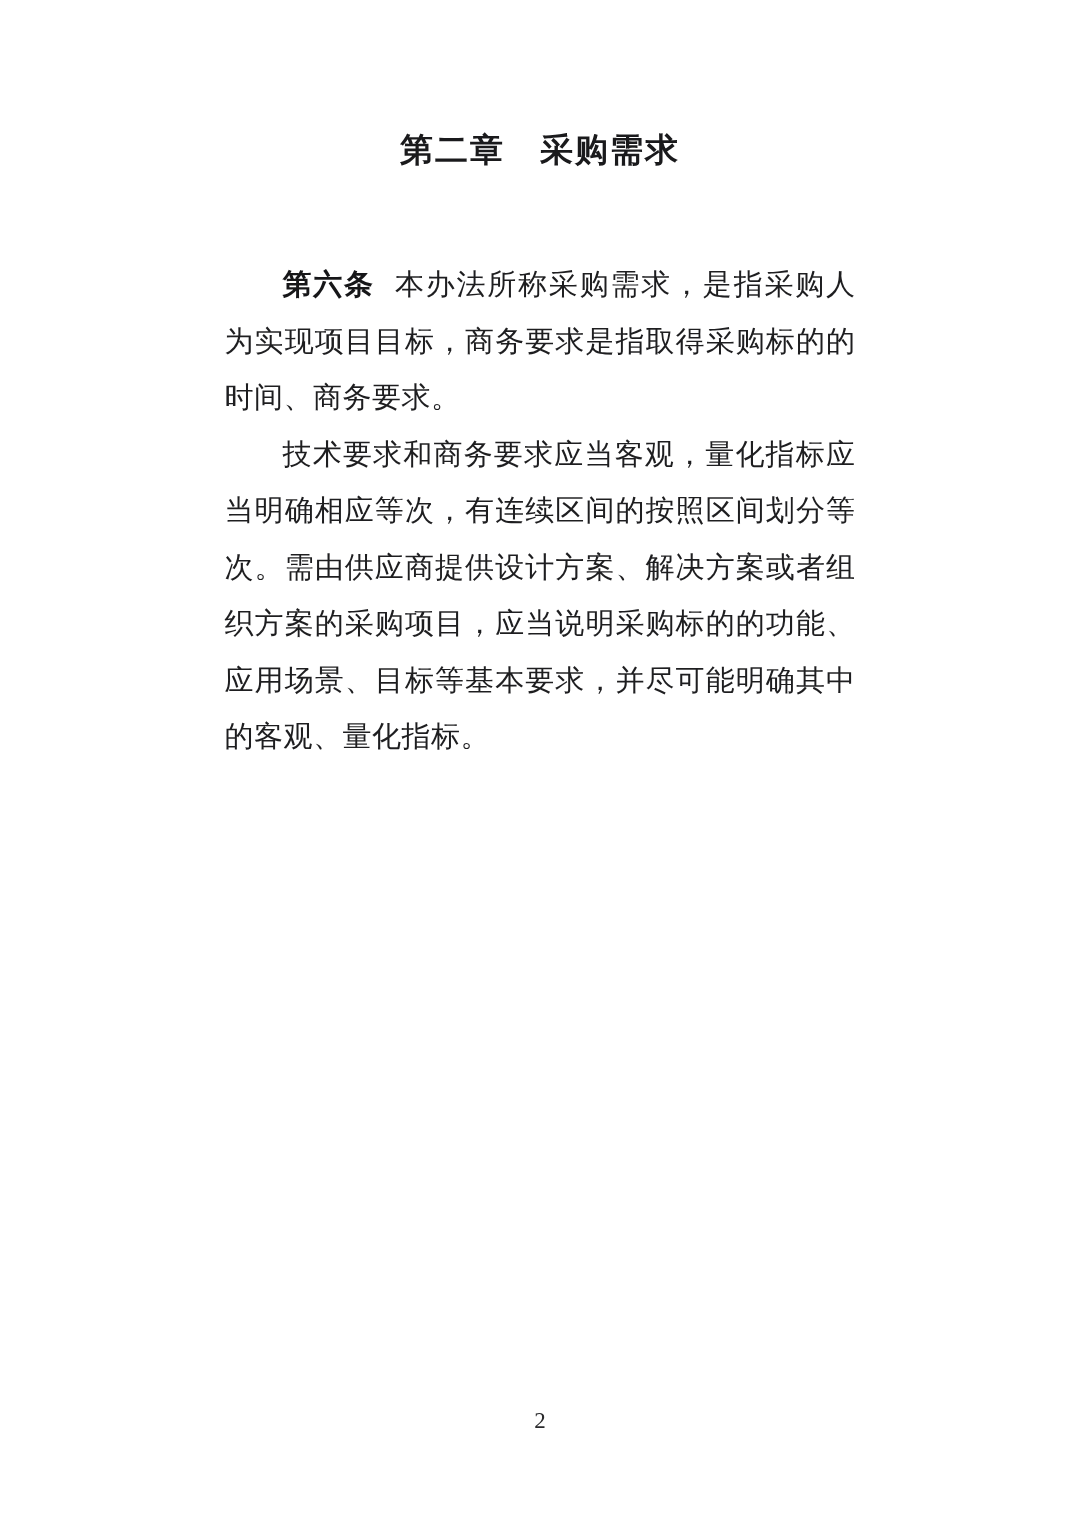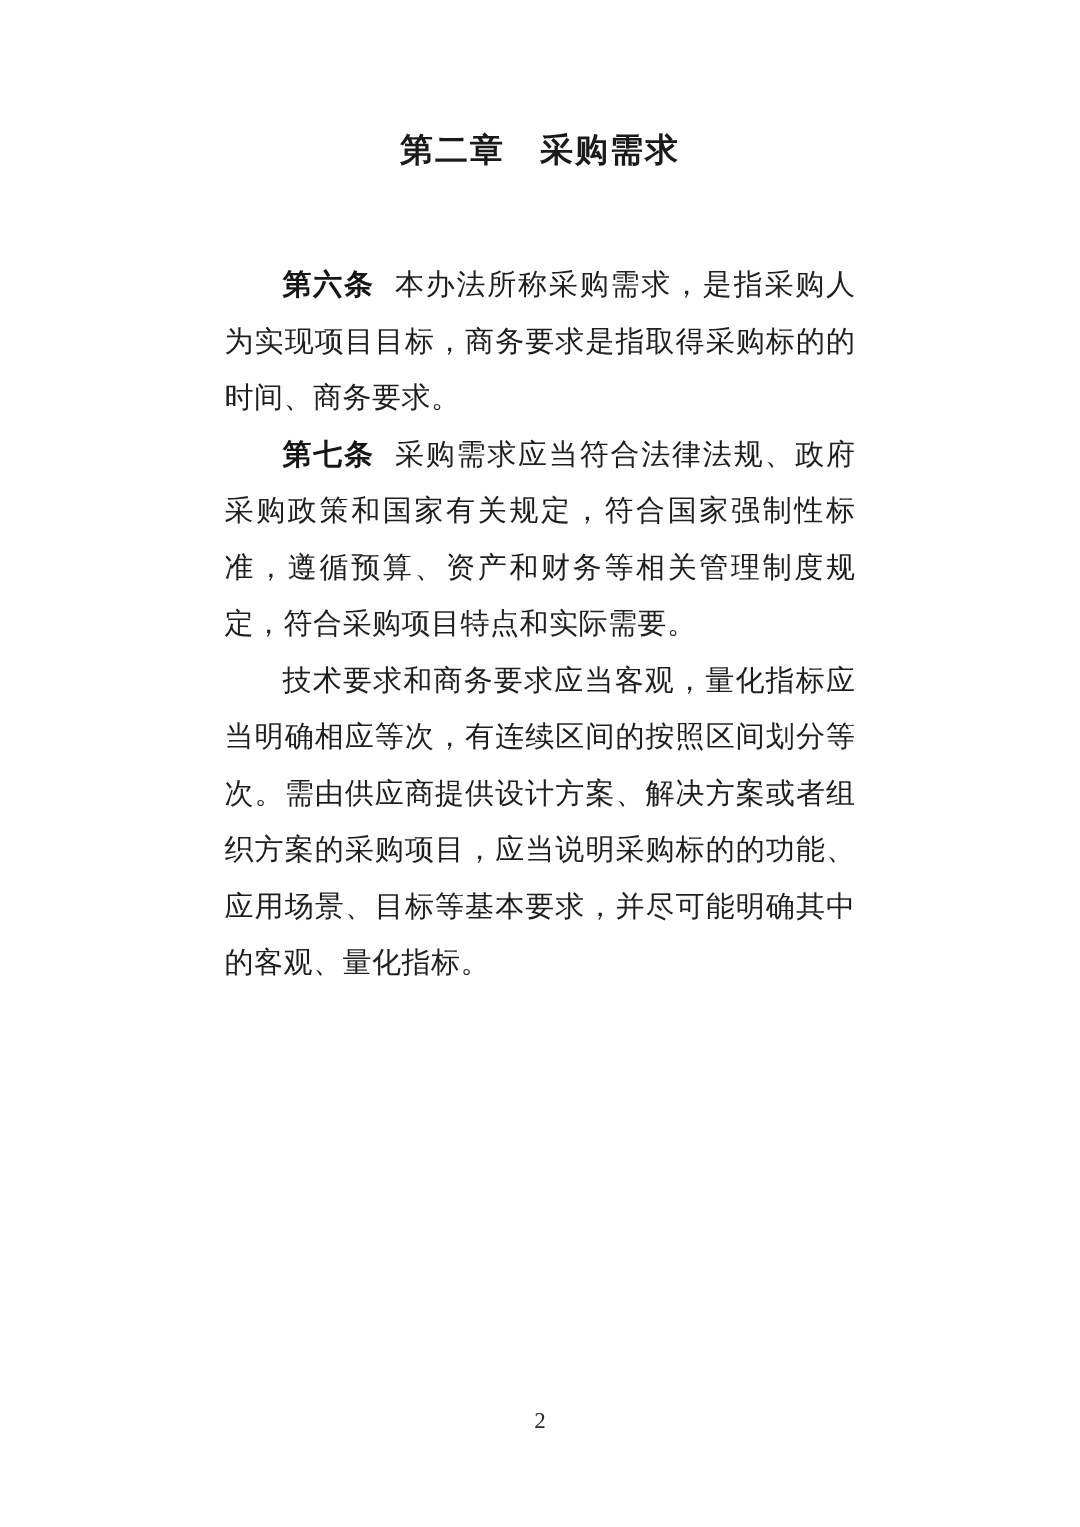--- a/index.html
+++ b/index.html
@@ -67,21 +67,20 @@
   <div class="content">
 
     <h1 class="doc-title">第二章　采购需求</h1>
 
     <div class="body-text">
 
       <p class="para"><span class="para-head">第六条</span><span>本办法所称采购需求，是指采购人为实现项目目标，商务要求是指取得采购标的的时间、商务要求。</span></p>
 
 
 
-      <p class="para"><span class="para-head">第七条</span><span>采购需求应当符合法律法规、政府采购政策和国家有关规定，符合国家强制性标准，遵循预算、资产和财务等相关管理制度规定，符合采购项目特点和实际需要。</span></p>
 
 
 
 
       <p class="para"><span>技术要求和商务要求应当客观，量化指标应当明确相应等次，有连续区间的按照区间划分等次。需由供应商提供设计方案、解决方案或者组织方案的采购项目，应当说明采购标的的功能、应用场景、目标等基本要求，并尽可能明确其中的客观、量化指标。</span></p>
 
     </div>
   </div>
 
   <div class="page-number">2</div>

